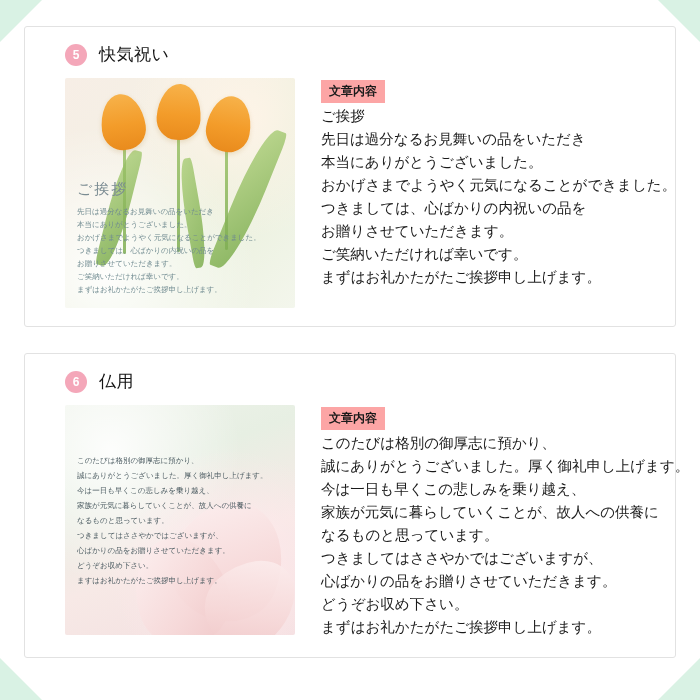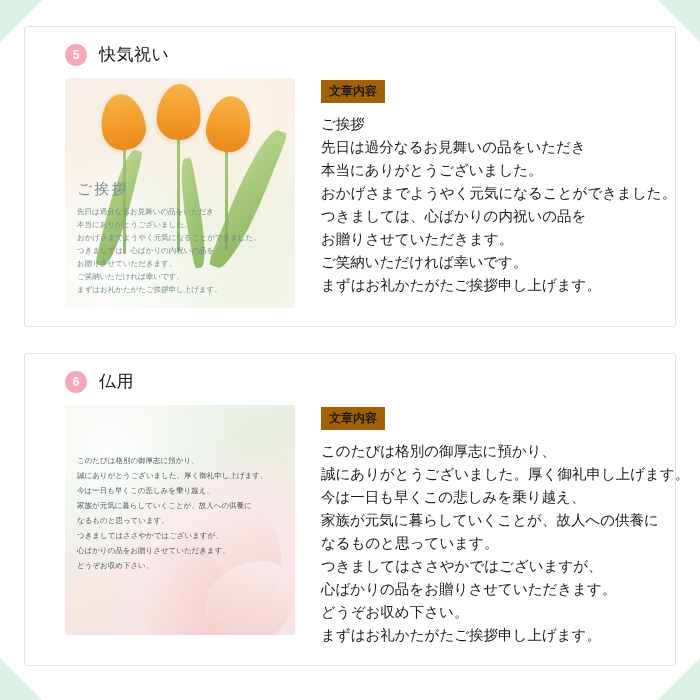--- a/index.html
+++ b/index.html
@@ -172,26 +172,26 @@
   }
 
   
   .right-col {
     flex: 1 1 auto;
     padding-left: 16px;
     padding-top: 2px;
   }
   .tag {
     display: inline-block;
-    background: #a16207;
+    background: #fca5a5;
     color: #1a1a1a;
     font-size: 12px;
     font-weight: bold;
     padding: 3px 8px;
-    margin-bottom: 10px;
+    margin-bottom: 2px;
   }
   .body-line {
     font-size: 14.5px;
     line-height: 23px;
     color: #1a1a1a;
     white-space: nowrap;
   }
 </style>
 </head>
 <body>
@@ -259,20 +259,21 @@
           <div class="petal" style="width:80px;height:96px;left:146px;top:150px;transform:rotate(48deg);"></div>
           <div class="photo-overlay">
             <div class="ov-line">このたびは格別の御厚志に預かり、</div>
             <div class="ov-line">誠にありがとうございました。厚く御礼申し上げます。</div>
             <div class="ov-line">今は一日も早くこの悲しみを乗り越え、</div>
             <div class="ov-line">家族が元気に暮らしていくことが、故人への供養に</div>
             <div class="ov-line">なるものと思っています。</div>
             <div class="ov-line">つきましてはささやかではございますが、</div>
             <div class="ov-line">心ばかりの品をお贈りさせていただきます。</div>
             <div class="ov-line">どうぞお収め下さい。</div>
+            <div class="ov-line">ますはお礼かたがたご挨拶申し上げます。</div>
           </div>
         </div>
       </div>
       <div class="right-col">
         <div class="tag">文章内容</div>
         <div class="body-line">このたびは格別の御厚志に預かり、</div>
         <div class="body-line">誠にありがとうございました。厚く御礼申し上げます。</div>
         <div class="body-line">今は一日も早くこの悲しみを乗り越え、</div>
         <div class="body-line">家族が元気に暮らしていくことが、故人への供養に</div>
         <div class="body-line">なるものと思っています。</div>

